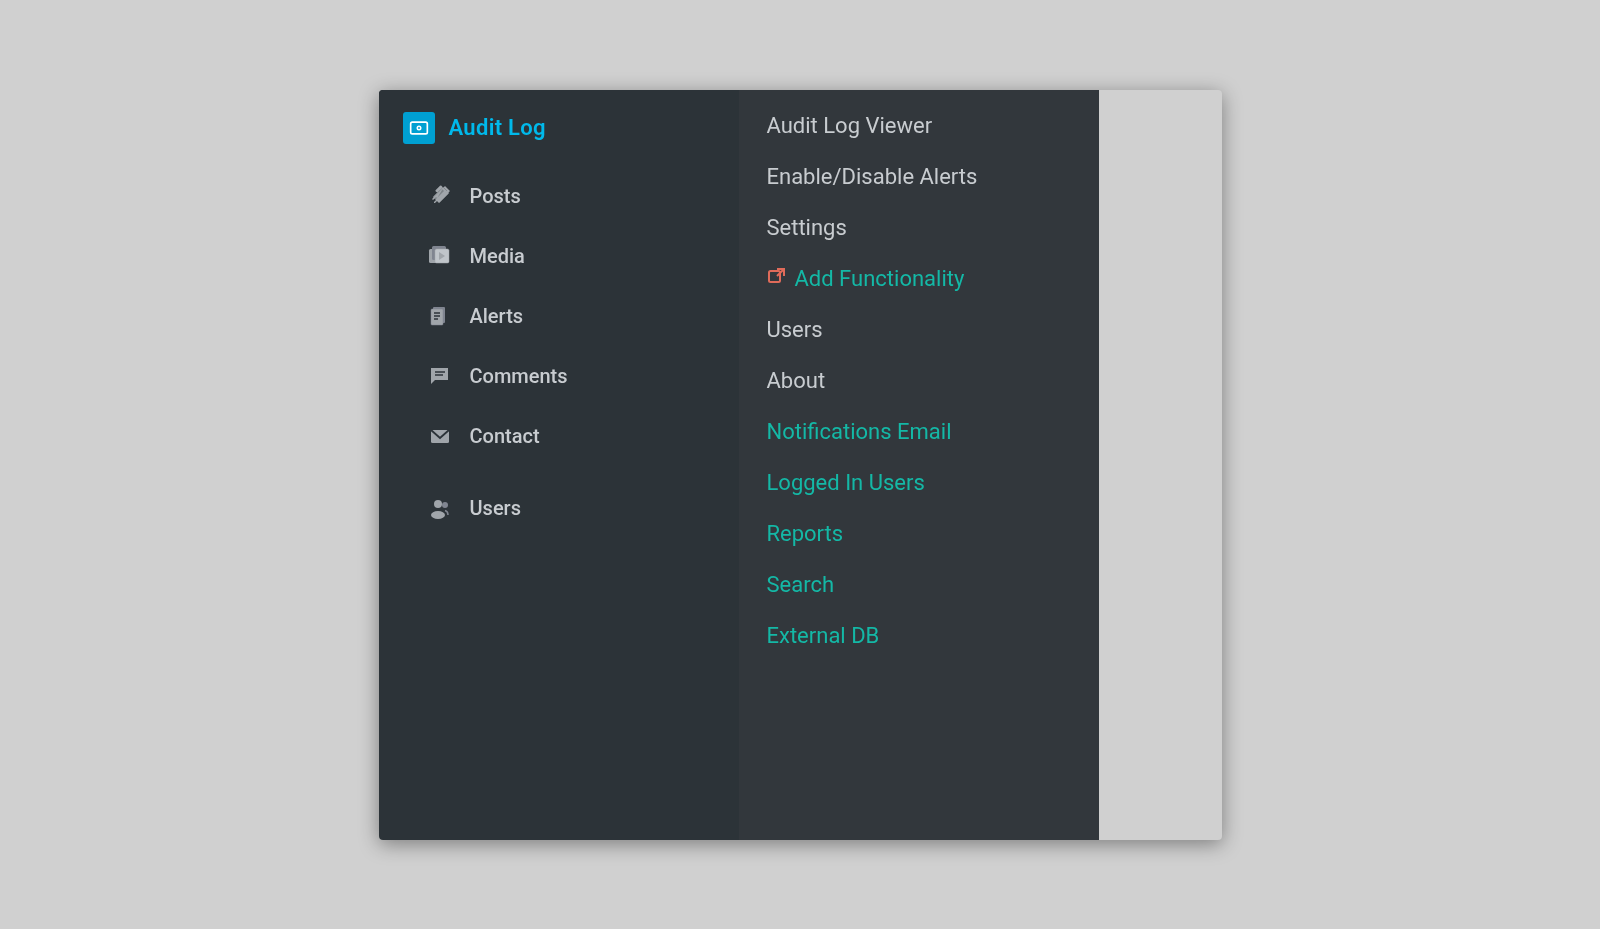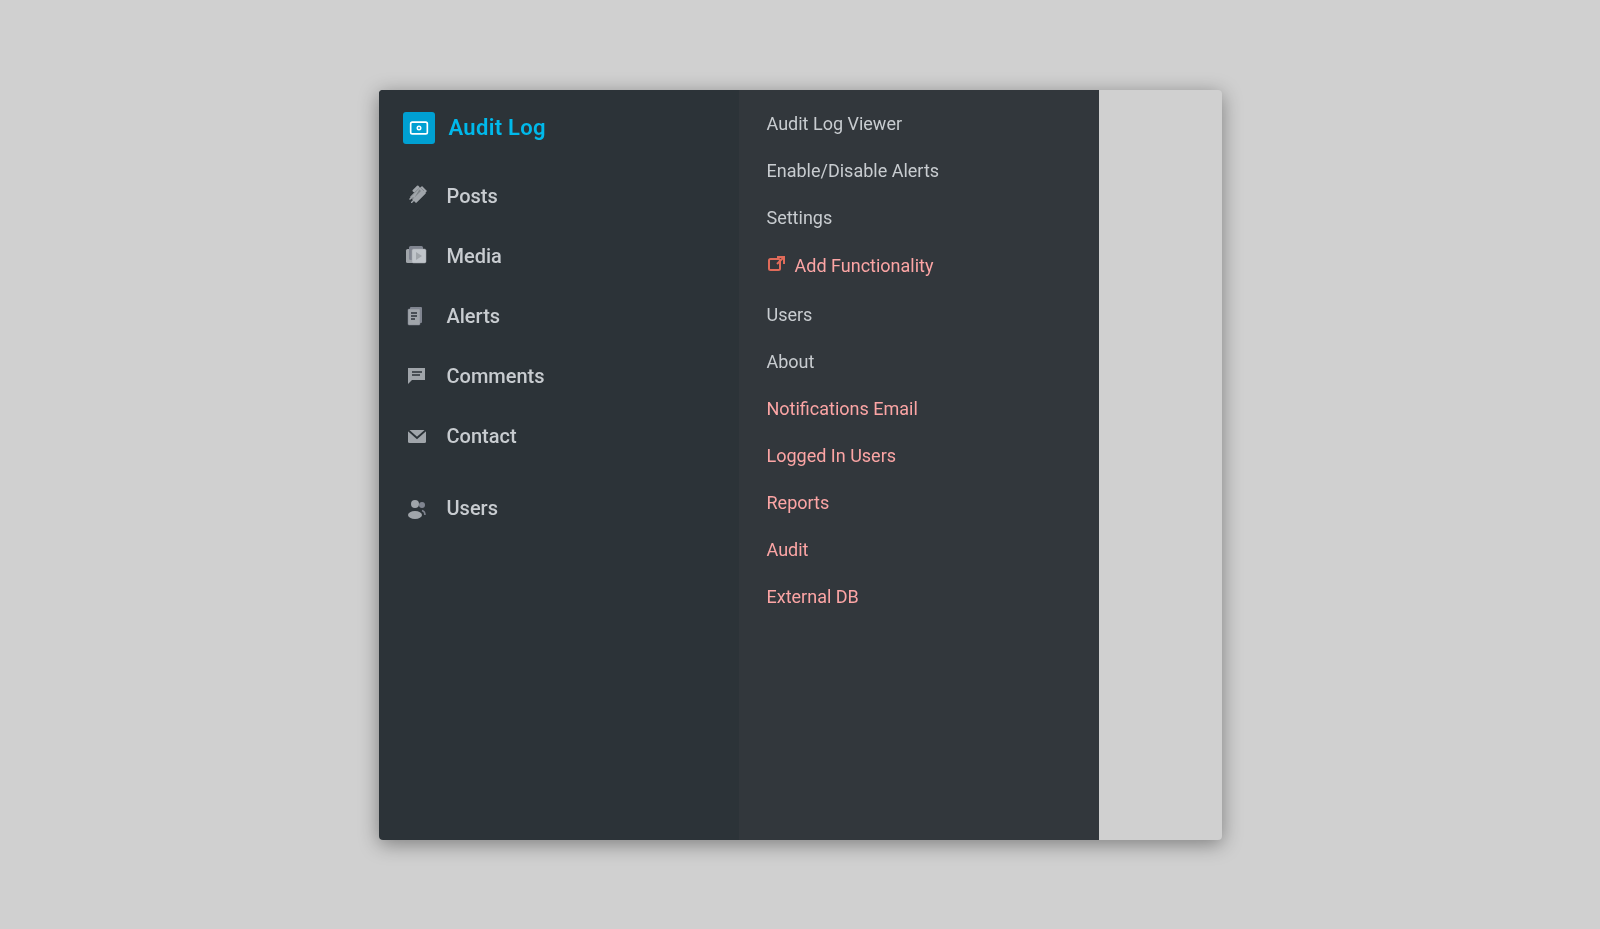--- a/index.html
+++ b/index.html
@@ -76,20 +76,21 @@
 
     
     .nav-item {
       display: flex;
       align-items: center;
       padding: 16px 24px;
       gap: 16px;
       cursor: pointer;
       color: #a0a5aa;
       text-decoration: none;
+      margin-left: 23px;
     }
 
     .nav-icon {
       width: 28px;
       height: 28px;
       display: flex;
       align-items: center;
       justify-content: center;
       flex-shrink: 0;
       color: #a0a5aa;
@@ -101,26 +102,26 @@
       color: #c8ccd0;
     }
 
     
     .submenu-item {
       display: flex;
       align-items: center;
       padding: 13px 28px;
       cursor: pointer;
       color: #c8ccd0;
-      font-size: 18px;
+      font-size: 22px;
       font-weight: 400;
     }
 
     .submenu-item.red-item {
-      color: #fca5a5;
+      color: #14b8a6;
     }
 
     .add-func-icon {
       display: inline-block;
       margin-right: 8px;
       color: #e06b5a;
     }
   </style>
 </head>
 <body>
@@ -256,21 +257,21 @@
 
     <div class="submenu-item red-item">
       <span>Logged In Users</span>
     </div>
 
     <div class="submenu-item red-item">
       <span>Reports</span>
     </div>
 
     <div class="submenu-item red-item">
-      <span>Audit</span>
+      <span>Search</span>
     </div>
 
     <div class="submenu-item red-item">
       <span>External DB</span>
     </div>
 
   </div>
 </div>
 
 </body></html>

